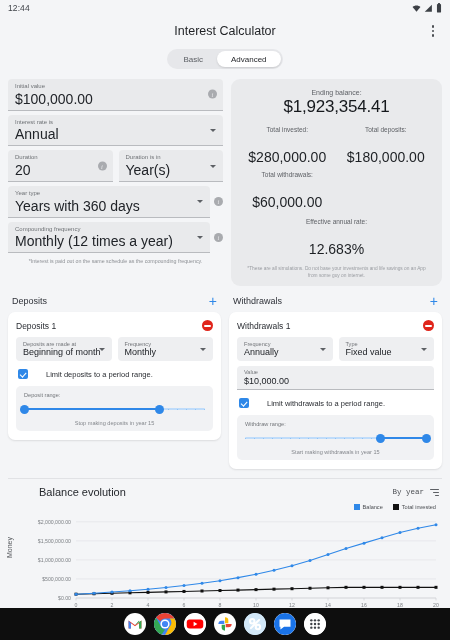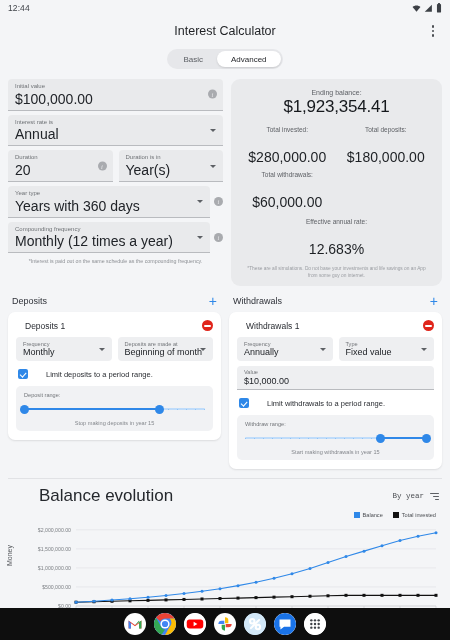--- a/index.html
+++ b/index.html
@@ -98,21 +98,21 @@
   .midcol { flex: 1; min-width: 0; }
   .sec-head { display: flex; align-items: center; justify-content: space-between; padding: 0 4px 4px 4px; }
   .sec-title { font-size: 9px; color: #30333a; }
   .plus { font-size: 14px; color: #2f88e8; line-height: 1; cursor: pointer; font-weight: 300; }
 
   .card {
     background: #ffffff; border-radius: 7px; padding: 8px 8px 9px 8px;
     box-shadow: 0 1px 2px rgba(0,0,0,.10);
   }
   .card-head { display: flex; align-items: center; justify-content: space-between; margin-bottom: 6px; }
-  .card-title { font-size: 8.5px; color: #2a2d33; margin-left: 9px; }
+  .card-title { font-size: 8.5px; color: #2a2d33; }
   .minus {
     width: 11px; height: 11px; border-radius: 50%; background: #e0251b;
     position: relative; cursor: pointer; flex: 0 0 11px;
   }
   .minus::after {
     content:""; position: absolute; left: 2.2px; right: 2.2px; top: 4.6px;
     height: 1.8px; background: #fff; border-radius: 1px;
   }
   .sfield {
     background: #eeeff1; border-radius: 4px; padding: 3px 7px 3px 7px;
@@ -149,21 +149,21 @@
   .sfill { position: absolute; top: 6px; height: 2px; background: #2f88e8; border-radius: 2px; }
   .knob {
     position: absolute; top: 2.5px; width: 9px; height: 9px; border-radius: 50%;
     background: #2f88e8; margin-left: -4.5px; cursor: grab;
   }
   .rangenote { font-size: 5.6px; color: #85888d; text-align: center; margin-top: 4px; }
 
   
   .chartsec { margin: 9px 8px 0 8px; border-top: 1px solid #e1e2e5; padding-top: 7px; }
   .chart-head { display: flex; align-items: center; justify-content: space-between; padding: 0 3px; }
-  .chart-title { font-size: 17px; color: #25282d; padding-left: 28px; }
+  .chart-title { font-size: 11px; color: #25282d; padding-left: 28px; }
   .byyear { display: flex; align-items: center; gap: 6px; cursor: pointer; }
   .byyear-lab { font-size: 7.5px; color: #4d5055; font-family: Liberation Mono, monospace; }
   .sorticon { display:flex; flex-direction:column; gap:1.6px; align-items:flex-end; }
   .sorticon i { display:block; height:1.2px; background:#5d6065; border-radius:1px; }
   .sorticon i:nth-child(1){ width:9px; }
   .sorticon i:nth-child(2){ width:6.5px; }
   .sorticon i:nth-child(3){ width:4px; }
 
   .legend { display: flex; justify-content: flex-end; gap: 10px; margin-top: 6px; padding-right: 6px; }
   .lg { display: flex; align-items: center; gap: 3px; }
@@ -312,27 +312,27 @@
         <div class="sec-title">Deposits</div>
         <div class="plus">+</div>
       </div>
       <div class="card">
         <div class="card-head">
           <div class="card-title">Deposits 1</div>
           <div class="minus"></div>
         </div>
         <div class="srow">
           <div class="sfield">
+            <div class="slabel">Deposits are made at</div>
+            <div class="svalue">Beginning of month</div>
+            <div class="caret"></div>
+          </div>
+          <div class="sfield">
             <div class="slabel">Frequency</div>
             <div class="svalue">Monthly</div>
-            <div class="caret"></div>
-          </div>
-          <div class="sfield">
-            <div class="slabel">Deposits are made at</div>
-            <div class="svalue">Beginning of month</div>
             <div class="caret"></div>
           </div>
         </div>
         <div class="checkrow">
           <div class="cbox"></div>
           <div class="checklabel">Limit deposits to a period range.</div>
         </div>
         <div class="rangebox">
           <div class="rangelab">Deposit range:</div>
           <div class="slider">

